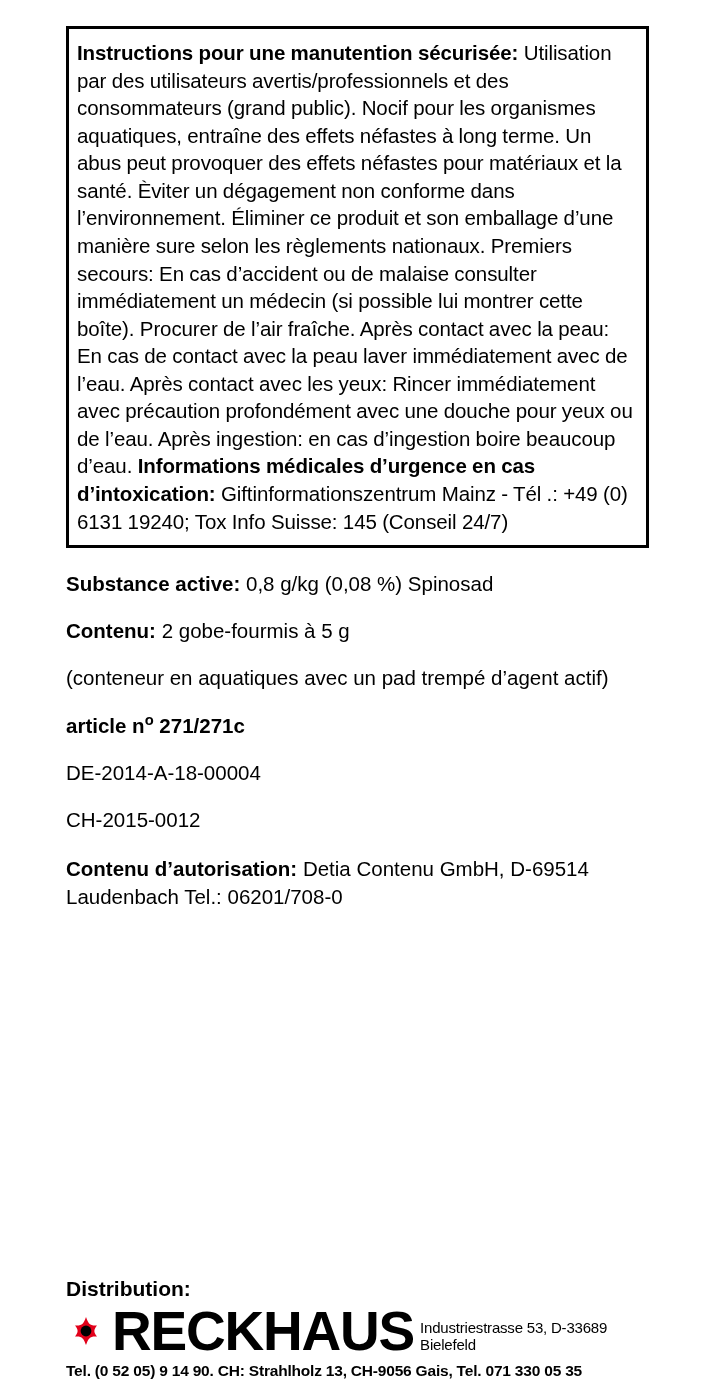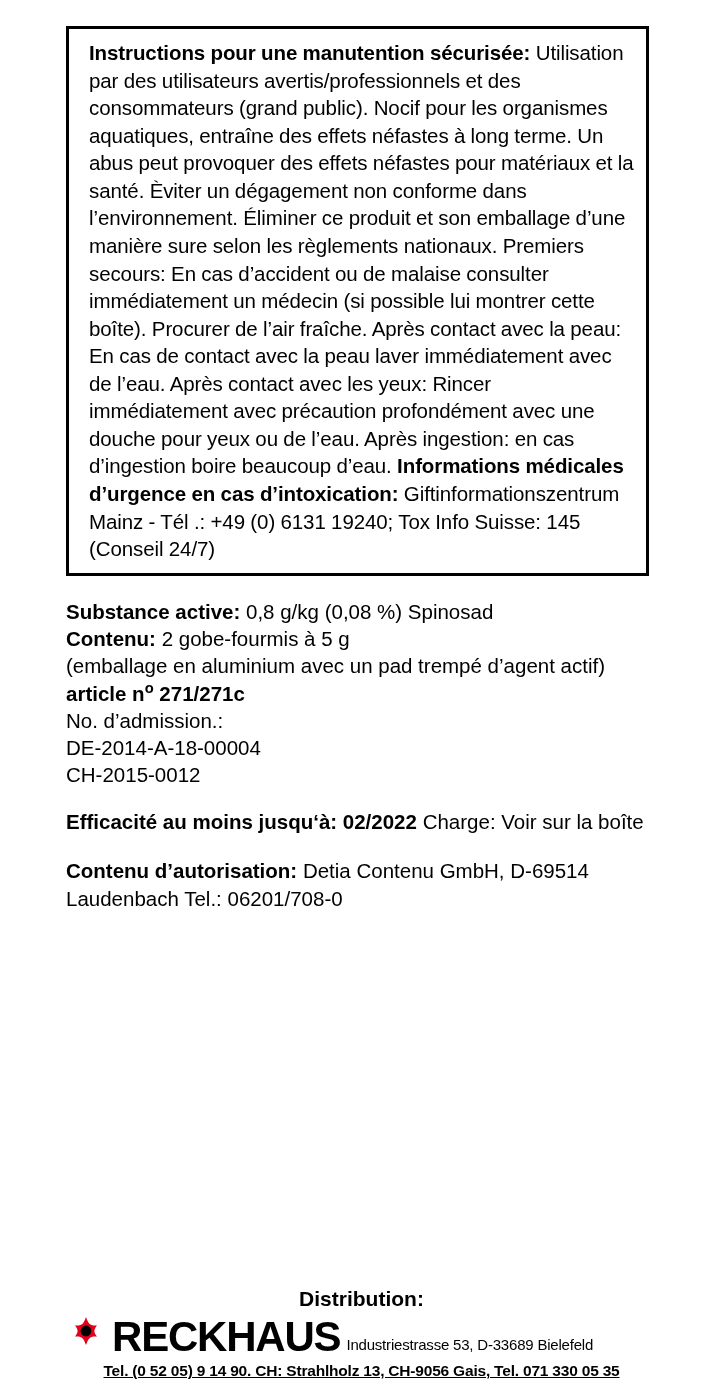--- a/index.html
+++ b/index.html
@@ -21,21 +21,21 @@
     width: 711px;
     height: 1400px;
     box-sizing: border-box;
     padding: 18px 62px 0 66px;
   }
 
   
   .safety-box {
     border: 3px solid #000;
     box-sizing: border-box;
-    padding: 10px 12px 10px 20px;
+    padding: 10px 12px 10px 8px;
     margin-top: 8px;
   }
   .safety-text {
     font-size: 20.5px;
     line-height: 1.345;
     text-align: left;
     letter-spacing: -0.1px;
     word-spacing: -0.2px;
   }
   .safety-text b { font-weight: bold; }
@@ -48,21 +48,21 @@
     line-height: 1.33;
     letter-spacing: -0.2px;
   }
 
   
   .block {
     margin-top: 22px;
     font-size: 20.5px;
     line-height: 1.32;
   }
-  .block .line { display: block; }
+  .block .line { display: block; margin-top: 20px; }
   .block b { font-weight: bold; }
 
   .efficacy {
     margin-top: 20px;
     font-size: 20.5px;
     line-height: 1.34;
   }
   .efficacy b { font-weight: bold; }
 
   .auth {
@@ -71,86 +71,79 @@
     line-height: 1.34;
   }
   .auth .auth-title { font-weight: bold; }
 
   
   .distribution {
     position: absolute;
     left: 66px;
     right: 54px;
     bottom: 20px;
-    text-align: center;
   }
   .dist-title {
     font-size: 21px;
     font-weight: bold;
     margin-bottom: 4px;
   }
   .brand-row {
     display: flex;
     align-items: flex-end;
     gap: 6px;
   }
   .brand-mark {
     width: 40px;
     height: 40px;
     position: relative;
     flex: 0 0 auto;
     margin-bottom: 2px;
   }
   .brand-name {
-    font-size: 42px;
+    font-size: 55px;
     font-weight: bold;
     letter-spacing: -1.2px;
     line-height: 0.95;
     flex: 0 0 auto;
   }
   .brand-addr {
     font-size: 15px;
     font-weight: normal;
     line-height: 1.1;
     padding-bottom: 4px;
     letter-spacing: -0.2px;
   }
   .dist-contact {
     margin-top: 5px;
     font-size: 15.5px;
     font-weight: bold;
     letter-spacing: -0.2px;
     line-height: 1.15;
-    text-decoration: underline;
   }
 </style>
 </head>
 <body>
 
 <div class="page">
 
   <div class="safety-box">
     <div class="safety-text"><b>Instructions pour une manutention sécurisée:</b><span> Utilisation par des utilisateurs avertis/professionnels et des consommateurs (grand public). Nocif pour les organismes aquatiques, entraîne des effets néfastes à long terme. Un abus peut provoquer des effets néfastes pour matériaux et la santé. Èviter un dégagement non conforme dans l’environnement. Éliminer ce produit et son emballage d’une manière sure selon les règlements nationaux. Premiers secours: En cas d’accident ou de malaise consulter immédiatement un médecin (si possible lui montrer cette boîte). Procurer de l’air fraîche. Après contact avec la peau: En cas de contact avec la peau laver immédiatement avec de l’eau. Après contact avec les yeux: Rincer immédiatement avec précaution profondément avec une douche pour yeux ou de l’eau. Après ingestion: en cas d’ingestion boire beaucoup d’eau. </span><b>Informations médicales d’urgence en cas d’intoxication:</b><span> Giftinformationszentrum Mainz - Tél .: +49 (0) 6131 19240; Tox Info Suisse: 145 (Conseil 24/7)</span></div>
   </div>
 
 
   <div class="block">
     <span class="line"><b>Substance active:</b><span> 0,8 g/kg (0,08 %) Spinosad</span></span>
     <span class="line"><b>Contenu:</b><span>  2 gobe-fourmis à 5 g</span></span>
-    <span class="line">(emballage en aluminium avec un pad trempé d’agent actif)</span>
+    <span class="line">(conteneur en aquatiques avec un pad trempé d’agent actif)</span>
     <span class="line"><b>article n</b><b style="font-size:0.72em;vertical-align:super;">o</b><b> 271/271c</b></span>
-    <span class="line">No. d’admission.:</span>
     <span class="line">DE-2014-A-18-00004</span>
     <span class="line">CH-2015-0012</span>
   </div>
 
-  <div class="efficacy">
-    <span class="line"><b>Efficacité au moins jusqu‘à:</b><b> 02/2022</b></span>
-    <span class="line">Charge: Voir sur la boîte</span>
-  </div>
 
   <div class="auth">
     <span class="line auth-title">Contenu d’autorisation:</span>
     <span class="line">Detia Contenu GmbH,</span>
     <span class="line">D-69514 Laudenbach</span>
     <span class="line">Tel.: 06201/708-0</span>
   </div>
 
   <div class="distribution">
     <div class="dist-title">Distribution:</div>

